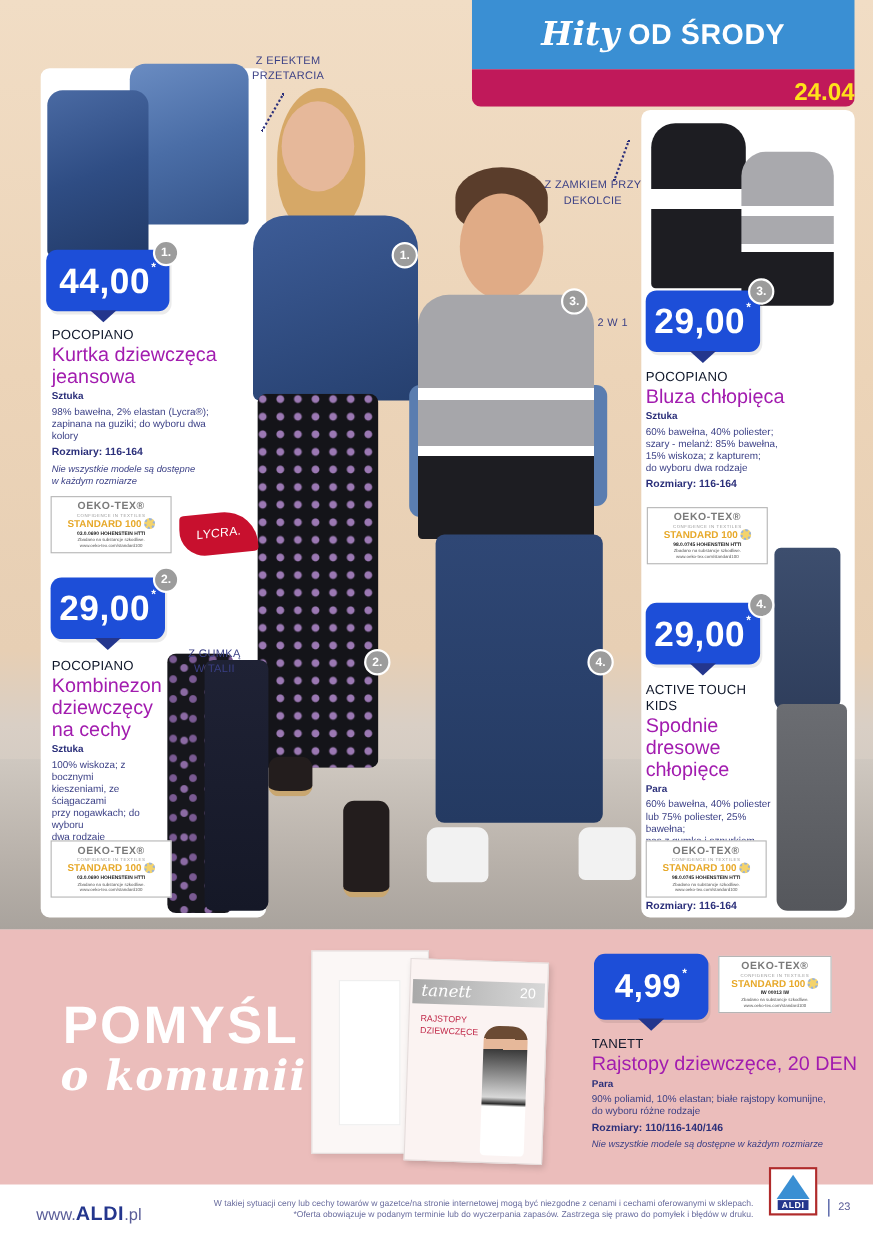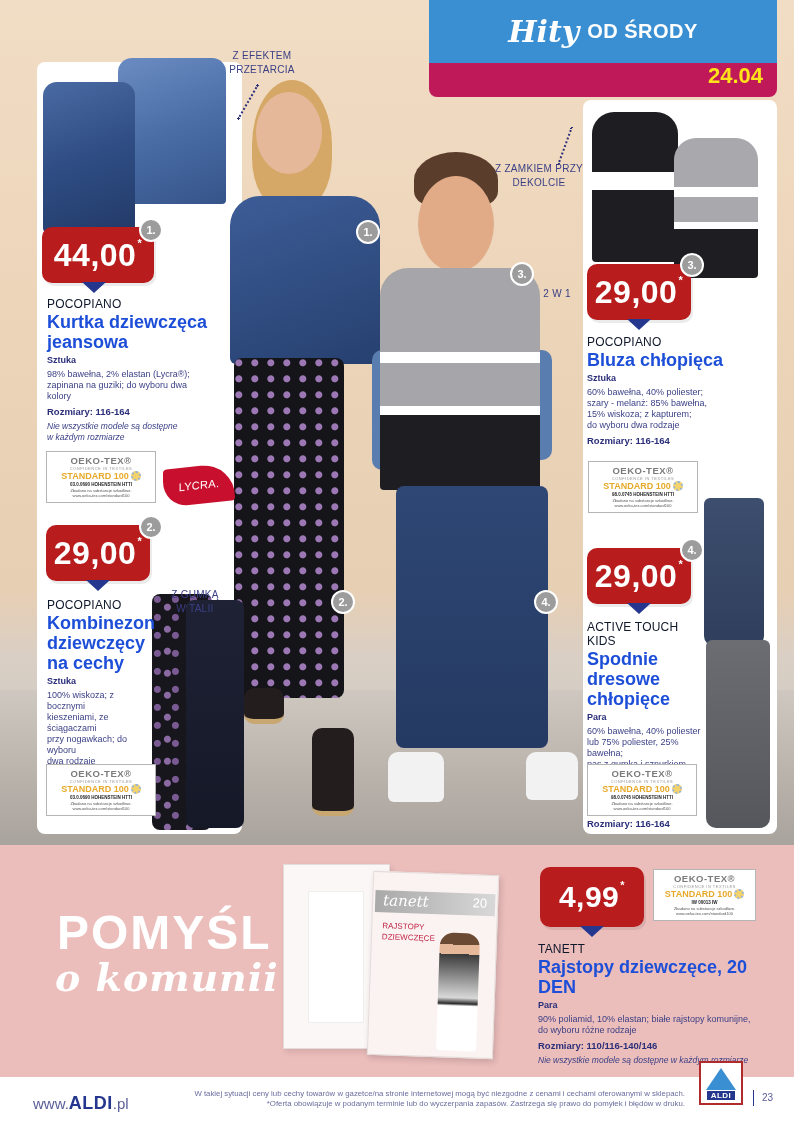--- a/index.html
+++ b/index.html
@@ -38,51 +38,51 @@
     border-radius: 0 0 8px 8px; overflow: hidden;
   }
   .hits-top {
     height: 63px; background: #3a8fd3;
     display: flex; align-items: center; justify-content: center; gap: 8px;
     color: #fff;
   }
   .hits-script {
     font-family: "DejaVu Serif", serif; font-style: italic; font-weight: bold; font-size: 30px;
   }
-  .hits-title { font-weight: bold; font-size: 20px; letter-spacing: 0.5px; }
+  .hits-title { font-weight: bold; font-size: 26px; letter-spacing: 0.5px; }
   .hits-bottom {
     height: 34px; background: #c0195a;
-    display: flex; align-items: flex-start; justify-content: flex-end; padding-right: 14px;
+    display: flex; align-items: flex-end; justify-content: flex-end; 
   }
   .hits-date { color: #ffe21a; font-weight: bold; font-size: 22px; }
 
   
   .price-tag {
-    position: absolute; background: #b91c1c; color: #fff;
+    position: absolute; background: #1d4ed8; color: #fff;
     border-radius: 10px; display: flex; align-items: center; justify-content: center;
     font-weight: bold; font-size: 32px; letter-spacing: 0.5px;
     box-shadow: 2px 3px 0 rgba(0,0,0,0.08);
   }
   .price-tag::after {
     content: ""; position: absolute; left: 40px; bottom: -10px;
     border-left: 12px solid transparent; border-right: 12px solid transparent;
     border-top: 11px solid #24368d;
   }
   .price-star { font-size: 11px; position: relative; top: -12px; margin-left: 1px; }
 
   .num-badge {
     position: absolute; width: 24px; height: 24px; border-radius: 50%;
     background: #9c9c9c; border: 2px solid #ffffff; color: #fff;
     font-size: 11px; font-weight: bold; display: flex; align-items: center; justify-content: center;
   }
 
   
   .product { position: absolute; color: #2b2f7a; }
   .brand { font-size: 12px; color: #0f172a; letter-spacing: 0.2px; }
-  .pname { font-size: 18px; font-weight: bold; line-height: 20px; color: #1d4ed8; margin-top: 1px; }
+  .pname { font-size: 18px; font-weight: normal; line-height: 20px; color: #a21caf; margin-top: 1px; }
   .unit { font-size: 9px; font-weight: bold; margin-top: 3px; }
   .desc { font-size: 9px; line-height: 11px; margin-top: 4px; color: #3a3f85; }
   .sizes { font-size: 9.5px; font-weight: bold; margin-top: 4px; }
   .note { font-size: 8.5px; font-style: italic; line-height: 11px; margin-top: 4px; color: #3a3f85; }
 
   
   .oeko {
     position: absolute; width: 110px; height: 52px; background: #fff;
     border: 1px solid #b5b5b5; text-align: center; padding-top: 3px;
   }

